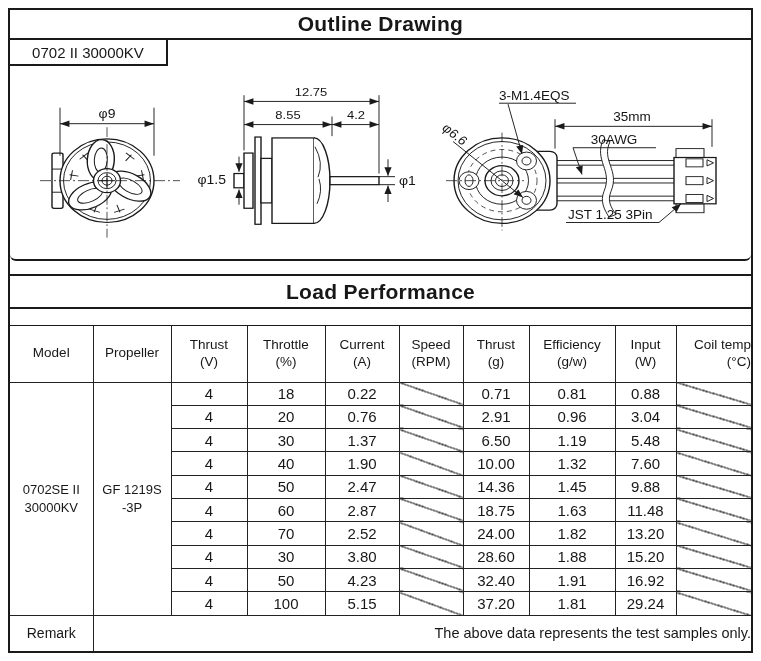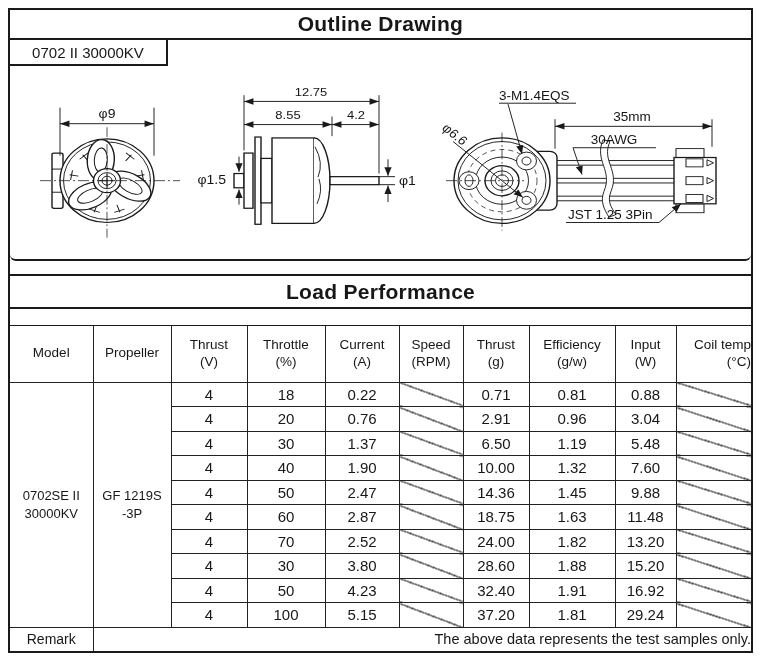--- a/index.html
+++ b/index.html
@@ -25,21 +25,21 @@
 
   .table-wrap { flex:0 0 326px; margin-top:16px; border-top:1.5px solid #1a1a1a; }
   table { width:100%; height:100%; border-collapse:collapse; table-layout:fixed; }
   th,td { border:1.5px solid #222; text-align:center; vertical-align:middle; padding:0; }
   th:first-child, td:first-child { border-left:none; }
   th:last-child, td:last-child { border-right:none;text-align:right; }
   thead th { border-top:none; font-weight:400; font-size:13.5px; line-height:1.25; }
   thead tr { height:56px; }
   tbody td { font-size:15px; }
   .model-cell { font-size:13px; line-height:1.35; }
-  tfoot tr { height:24px; }
+  tfoot tr { height:36px; }
   tfoot td { border-bottom:none; }
   .remark-label { font-size:14px; }
   .remark-text { text-align:left; padding-left:4px; font-size:14.5px; }
   .blank { background:linear-gradient(to top right,
       transparent calc(50% - .7px), #4a4a4a calc(50% - .7px) calc(50% + .7px), transparent calc(50% + .7px)); }
 
   
   .ol  { stroke:#1a1a1a; stroke-width:1.4; fill:none; }
   .ol2 { stroke:#1a1a1a; stroke-width:1;   fill:none; }
   .wf  { fill:#fff; }

